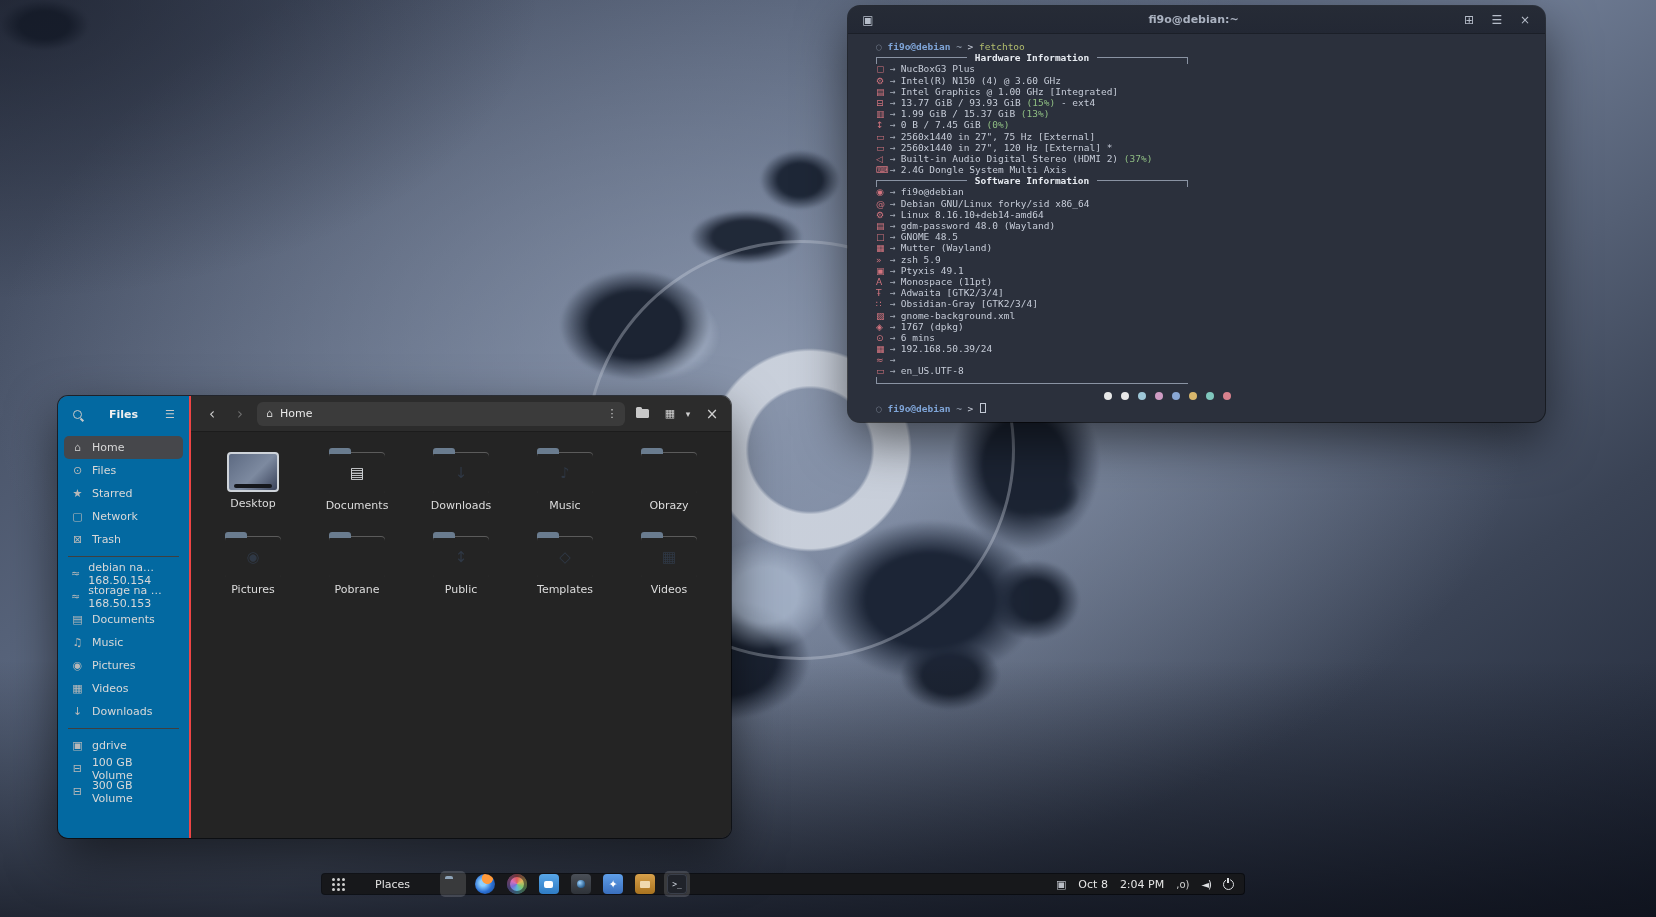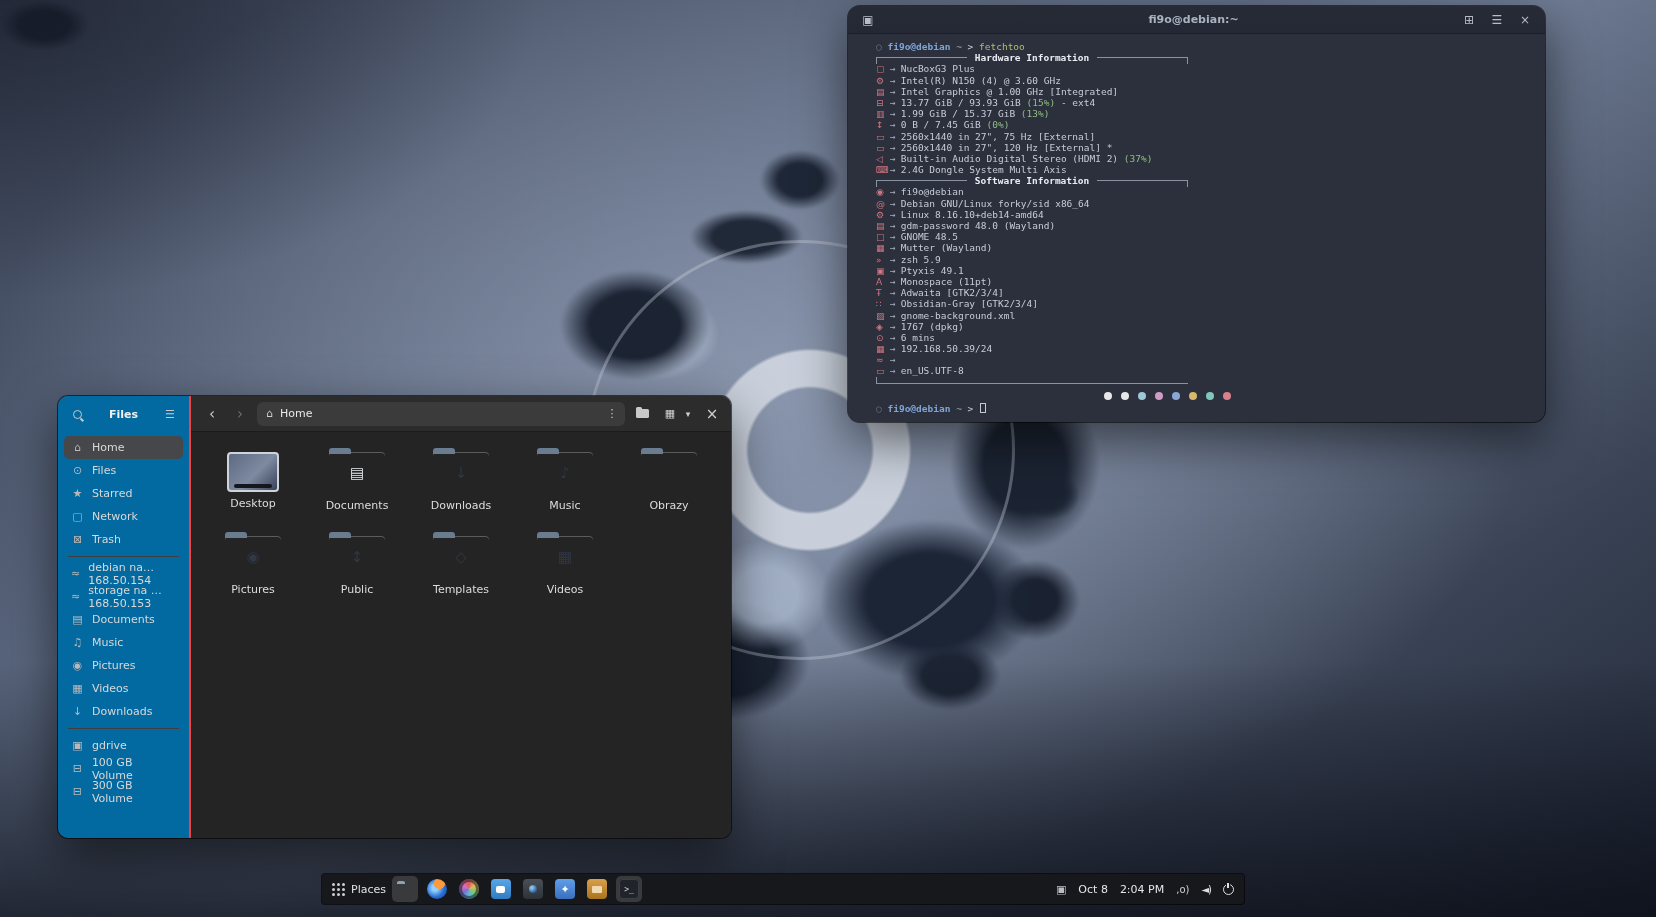--- a/index.html
+++ b/index.html
@@ -118,22 +118,22 @@
     background:#6a7c8f; border-radius:3px 3px 0 0; }
   .emblem { position:absolute; inset:0; display:flex; align-items:center; justify-content:center;
     font-size:15px; color:#2f3845; }
   .emblem.page { color:#e6e9ec; }
   .thumb { width:52px; height:40px; border-radius:4px; border:2px solid #cfd4da;
     background:linear-gradient(135deg,#5d6a82 0%, #7d8aa0 55%, #39425a 100%); position:relative; }
   .thumb::after { content:""; position:absolute; left:10%; right:10%; bottom:6%; height:4px; background:#15171c; border-radius:2px; }
   .gi-label { color:#dcdcdc; }
 
   
-  .dock { position:absolute; left:322px; top:874px; width:922px; height:30px; background:#17181b;
-    border-radius:3px; display:flex; align-items:center; padding:0 10px; gap:4px; box-shadow:0 0 0 1px rgba(0,0,0,.6); }
+  .dock { position:absolute; left:322px; top:874px; width:922px; height:20px; background:#17181b;
+    border-radius:3px; display:flex; align-items:center; padding:0 10px; gap:28px; box-shadow:0 0 0 1px rgba(0,0,0,.6); }
   .grid9 { display:grid; grid-template-columns:repeat(3,3px); grid-template-rows:repeat(3,3px); gap:2px; }
   .grid9 i { background:#cfcfcf; border-radius:50%; }
   .places { color:#e2e2e2; font-size:11px; padding:0 2px; }
   .dock-apps { display:flex; gap:6px; align-items:center; }
   .appwrap { width:26px; height:26px; border-radius:5px; display:flex; align-items:center; justify-content:center; }
   .appwrap.active { background:rgba(255,255,255,.15); }
   .app { width:20px; height:20px; border-radius:4px; position:relative; display:flex; align-items:center; justify-content:center;
     font-size:10px; color:#fff; }
   .app-files { background:linear-gradient(180deg,#7e93a8,#54size 0,#5a6c80); }
   .app-files::before { content:""; position:absolute; top:2px; left:2px; width:8px; height:3px; background:#8ea3b8; border-radius:2px 2px 0 0; }
@@ -368,20 +368,24 @@
           <div class="folder"></div>
           <div class="gi-label">Obrazy</div>
         </div>
         <div class="gitem">
           <div class="folder">
             <span class="emblem">◉</span>
           </div>
           <div class="gi-label">Pictures</div>
         </div>
         <div class="gitem">
+          <div class="folder"></div>
+          <div class="gi-label">Pobrane</div>
+        </div>
+        <div class="gitem">
           <div class="folder">
             <span class="emblem">↕</span>
           </div>
           <div class="gi-label">Public</div>
         </div>
         <div class="gitem">
           <div class="folder">
             <span class="emblem">◇</span>
           </div>
           <div class="gi-label">Templates</div>

